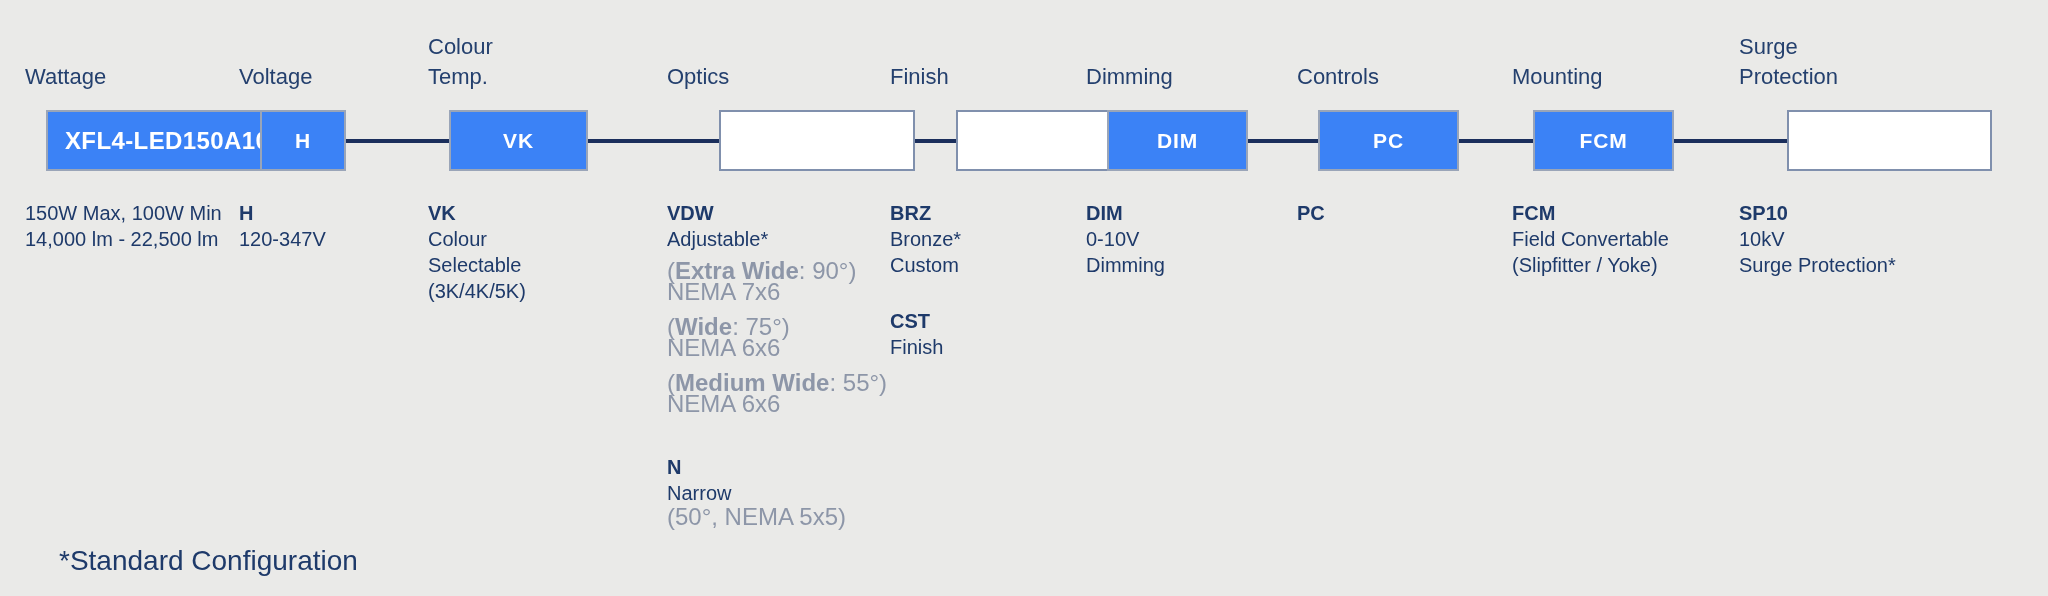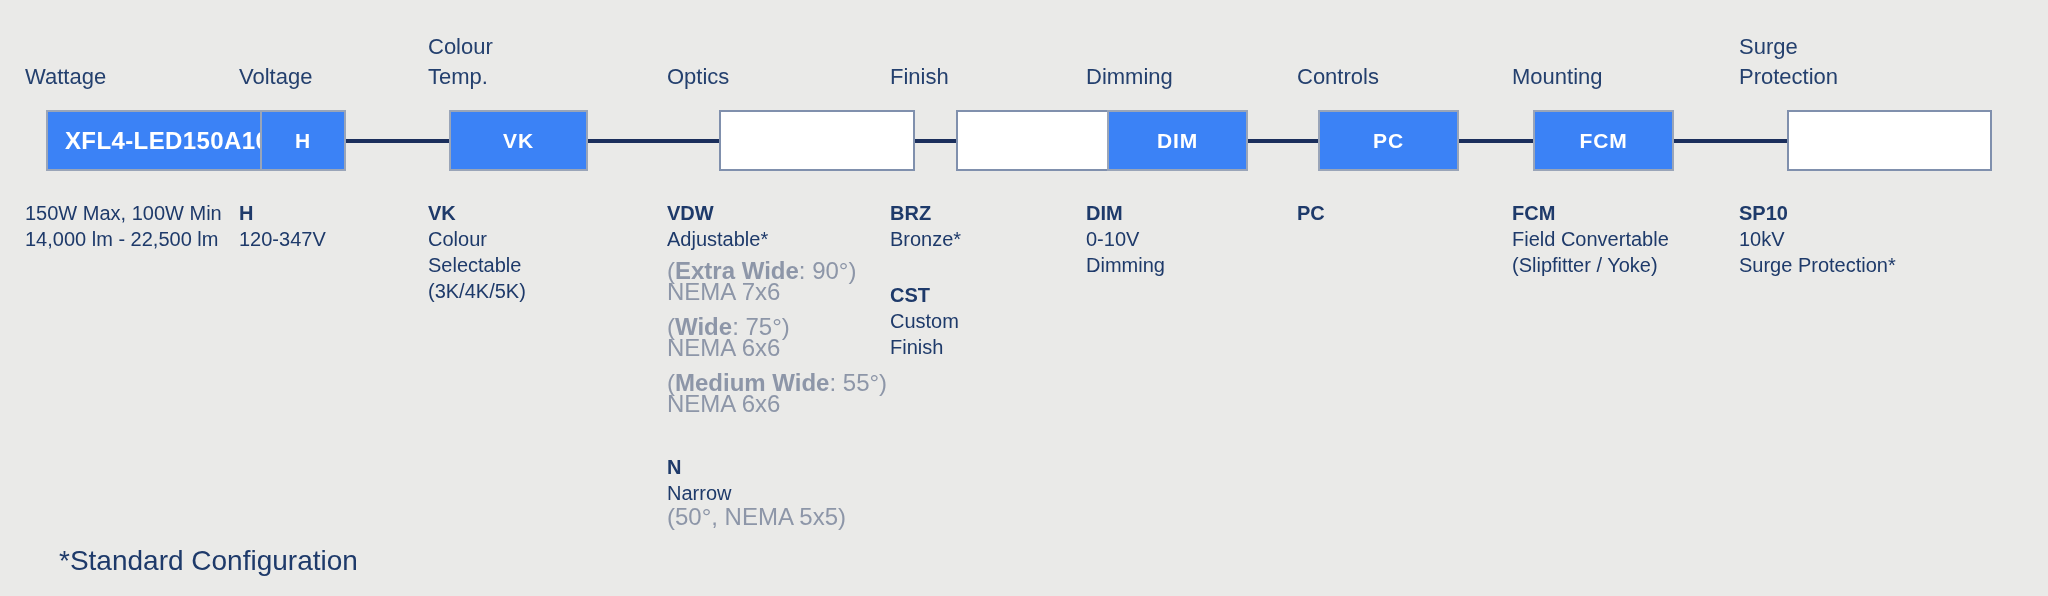--- a/index.html
+++ b/index.html
@@ -167,22 +167,22 @@
   </div>
 
   <div class="col" style="left:890px">
     <div class="hdr">
       <div>Finish</div>
     </div>
     <div class="box empty" style="width:164px"></div>
     <div class="details">
       <div class="d code">BRZ</div>
       <div class="d">Bronze*</div>
+      <div class="d">Custom</div>
       <div class="d code gap-cst">CST</div>
-      <div class="d">Custom</div>
       <div class="d">Finish</div>
     </div>
   </div>
 
   <div class="col" style="left:1086px">
     <div class="hdr">
       <div>Dimming</div>
     </div>
     <div class="box filled" style="width:137px">
       <span>DIM</span>

